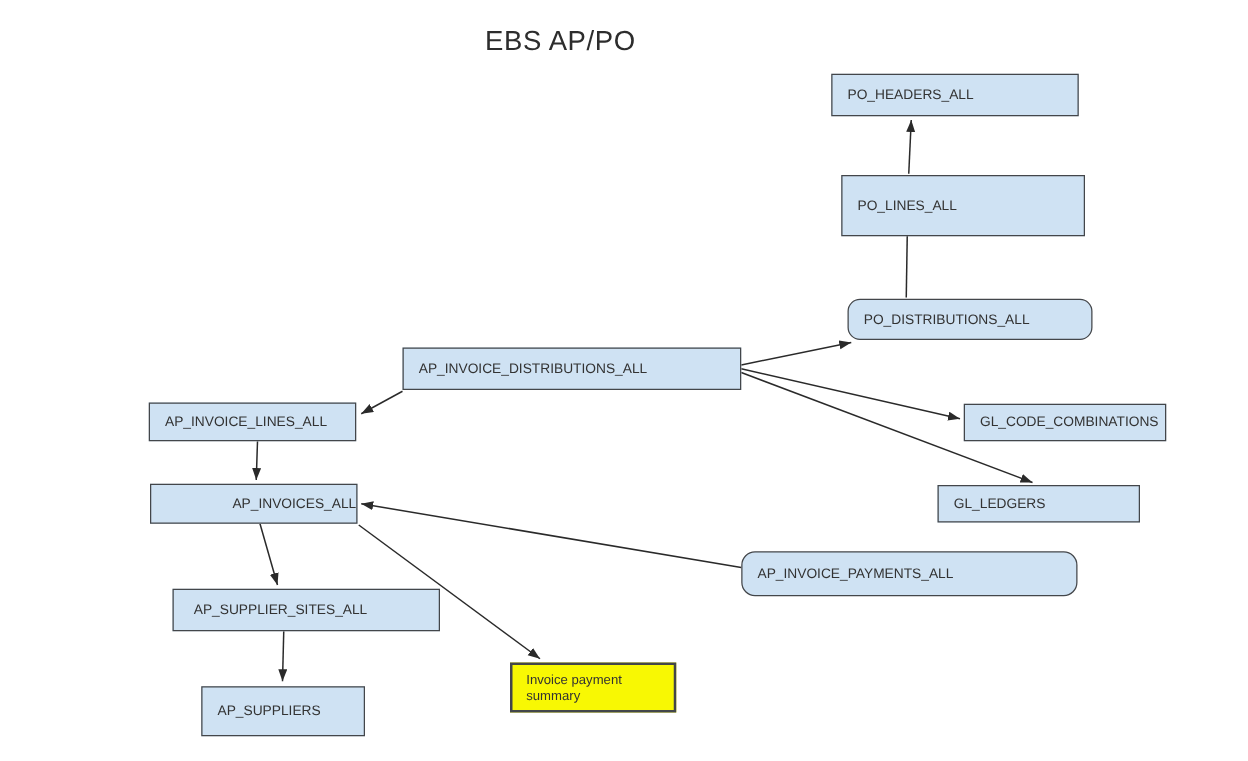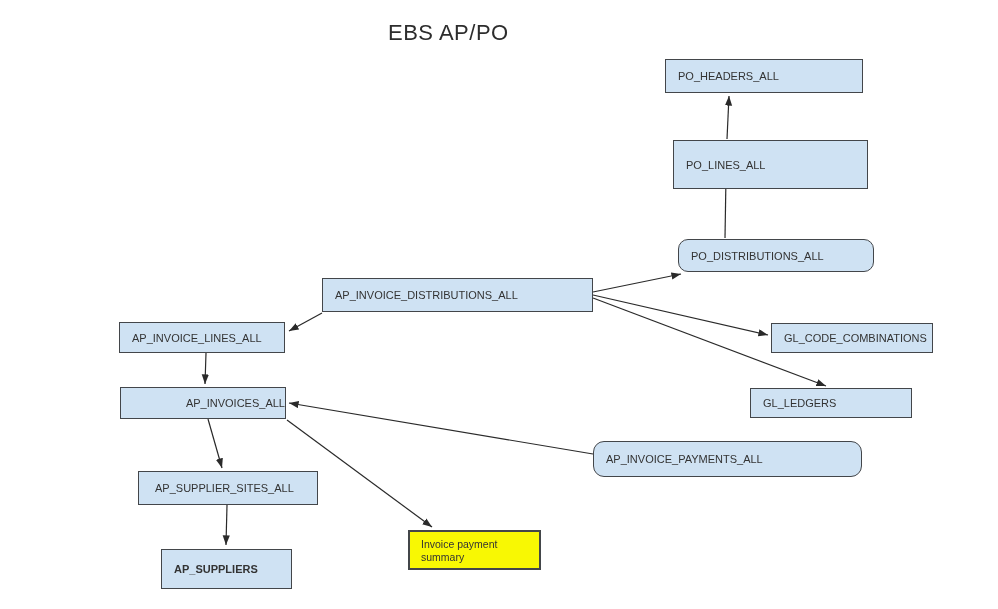--- a/index.html
+++ b/index.html
@@ -115,23 +115,23 @@
 </div>
 
 <div class="node" style="left:750px; top:388px; width:162px; height:30px;">
   <span>GL_LEDGERS</span>
 </div>
 
 <div class="node" style="left:593px; top:441px; width:269px; height:36px;border-radius:11px;">
   <span>AP_INVOICE_PAYMENTS_ALL</span>
 </div>
 
-<div class="node" style="left:138px; top:471px; width:180px; height:34px;padding-left:16px;">
+<div class="node" style="left:138px; top:471px; width:214px; height:34px;padding-left:16px;">
   <span>AP_SUPPLIER_SITES_ALL</span>
 </div>
 
-<div class="node" style="left:161px; top:549px; width:131px; height:40px;font-weight:bold;">
+<div class="node" style="left:161px; top:549px; width:131px; height:40px;">
   <span>AP_SUPPLIERS</span>
 </div>
 
 <div class="node node--highlight" style="left:408px; top:530px; width:133px; height:40px;">
   <span>Invoice payment summary</span>
 </div>
 
 </body></html>

